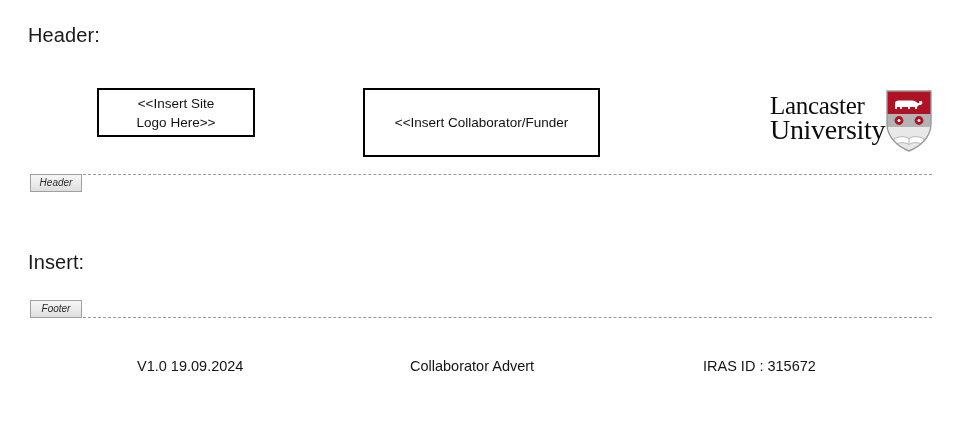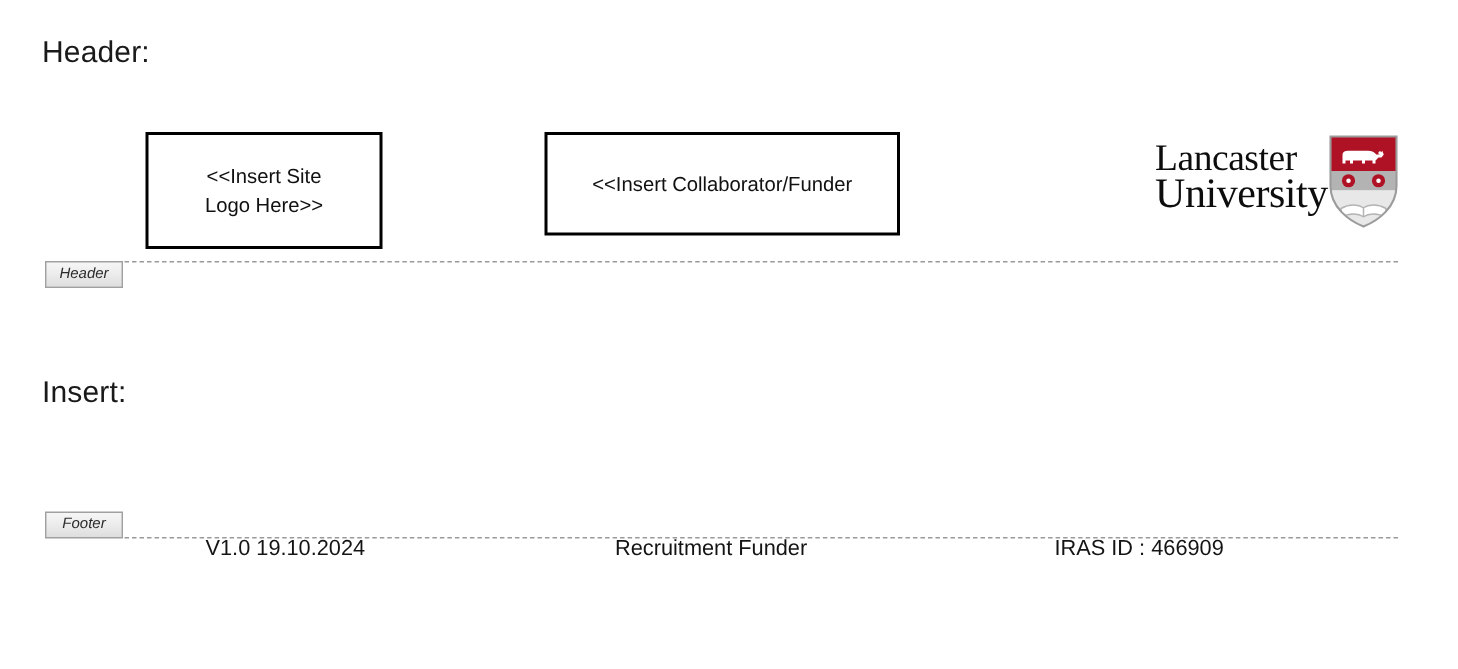--- a/index.html
+++ b/index.html
@@ -49,21 +49,21 @@
     font-family: "Liberation Sans", sans-serif;
     font-size: 13.5px;
     line-height: 19px;
     color: #111111;
     padding: 0 8px;
   }
   #site-logo-box {
     left: 97px;
     top: 88px;
     width: 158px;
-    height: 78px;
+    height: 49px;
   }
   #collab-logo-box {
     left: 363px;
     top: 88px;
     width: 237px;
     height: 69px;
     justify-content: center;
   }
   .logo-box .ph-line { display: block; }
 
@@ -103,21 +103,21 @@
 
   
   .marker-row {
     position: absolute;
     left: 0;
     width: 972px;
     height: 26px;
     font-style: italic;
   }
   #header-marker { top: 170px; }
-  #footer-marker { top: 298px; margin-top: 41px; }
+  #footer-marker { top: 298px; }
 
   .dashed-rule {
     position: absolute;
     left: 83px;
     width: 849px;
     height: 0;
     border-top: 1px dashed #9a9a9a;
   }
   #header-marker .dashed-rule { top: 4px; }
   #footer-marker .dashed-rule { top: 19px; }
@@ -234,18 +234,18 @@
   </div>
 
   <div class="section-title" id="footer-title">Insert:</div>
 
   <div class="marker-row" id="footer-marker">
     <div class="dashed-rule"></div>
     <div class="section-tab">Footer</div>
   </div>
 
   <div id="footer-row">
-    <div class="footer-cell" id="footer-version">V1.0 19.10.2024</div>
-    <div class="footer-cell" id="footer-doctitle">Recruitment Funder</div>
-    <div class="footer-cell" id="footer-iras">IRAS ID : 466909</div>
+    <div class="footer-cell" id="footer-version">V1.0 19.09.2024</div>
+    <div class="footer-cell" id="footer-doctitle">Collaborator Advert</div>
+    <div class="footer-cell" id="footer-iras">IRAS ID : 315672</div>
   </div>
 
 </div>
 
 </body></html>

